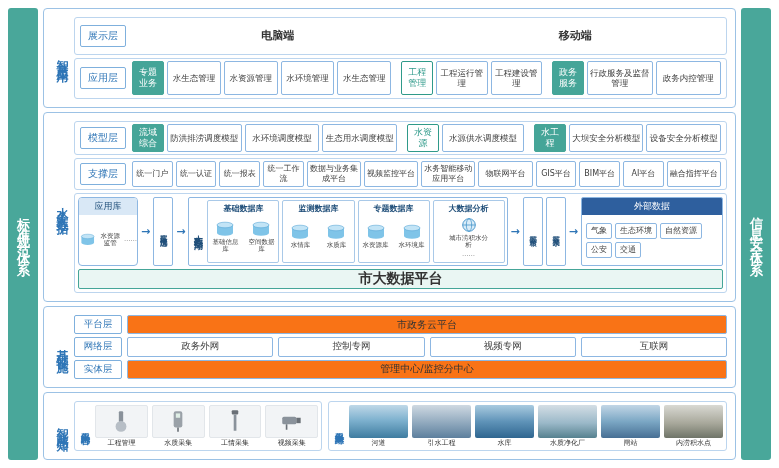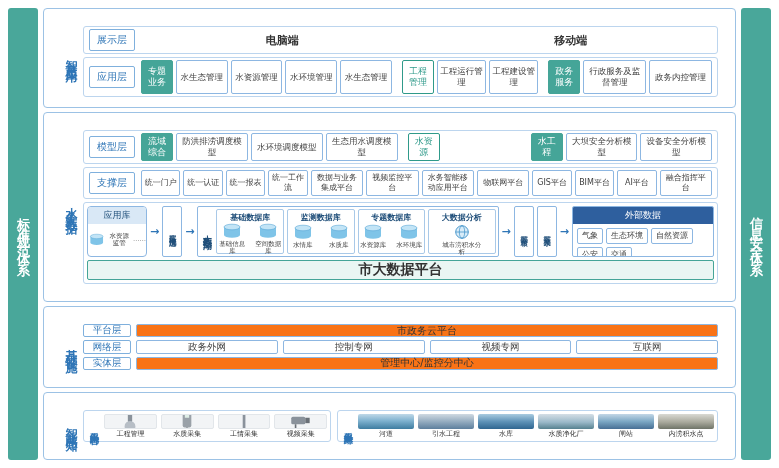--- a/index.html
+++ b/index.html
@@ -1,21 +1,21 @@
 <!DOCTYPE html>
 <html><head>
 <meta charset="utf-8">
 <style>
   *{box-sizing:border-box;margin:0;padding:0;}
   body{font-family:"DejaVu Sans","Liberation Sans",sans-serif;background:#fff;}
   .canvas{width:779px;height:468px;padding:8px;display:flex;gap:5px;background:#fff;overflow:hidden;}
   .side-bar{flex:0 0 30px;background:#49a79a;border-radius:3px;display:flex;align-items:center;justify-content:center;}
   .side-bar span{writing-mode:vertical-rl;letter-spacing:9px;color:#fff;font-size:13px;font-weight:bold;}
   .main{flex:1;display:flex;flex-direction:column;gap:4px;min-width:0;}
-  .section{border:1px solid #9cc2e5;border-radius:4px;display:flex;padding:17px;gap:2px;min-height:0;}
+  .section{border:1px solid #9cc2e5;border-radius:4px;display:flex;padding:8px;gap:2px;min-height:0;}
   .section-label{flex:0 0 20px;display:flex;align-items:center;justify-content:center;}
   .section-label span{writing-mode:vertical-rl;letter-spacing:4px;color:#2e75b6;font-weight:bold;font-size:12px;}
   .section-content{flex:1;display:flex;flex-direction:column;gap:3px;min-width:0;}
   .section-content.perc{flex-direction:row;gap:6px;}
   .row-box{border:1px solid #bcd5ee;border-radius:3px;display:flex;align-items:center;gap:6px;padding:2px 5px;min-width:0;}
   .layer-label{border:1px solid #7fb0dd;border-radius:2px;background:#fff;color:#2e75b6;font-size:10px;padding:3px 7px;white-space:nowrap;flex:0 0 auto;}
   .display-title{flex:1;text-align:center;font-size:11px;font-weight:bold;color:#333;}
   .groups{flex:1;display:flex;align-items:center;min-width:0;font-family:Liberation Serif, serif;}
   .group{display:flex;gap:3px;align-items:stretch;min-width:0;}
   .group + .group{margin-left:10px;}
@@ -132,20 +132,21 @@
           <div class="layer-label">模型层</div>
           <div class="groups">
             <div class="group" style="flex:3.4">
               <div class="chip head head-solid">流域综合</div>
               <div class="chip item">防洪排涝调度模型</div>
               <div class="chip item">水环境调度模型</div>
               <div class="chip item">生态用水调度模型</div>
             </div>
             <div class="group" style="flex:1.5">
               <div class="chip head head-outline">水资源</div>
+              <div class="chip item">水源供水调度模型</div>
             </div>
             <div class="group" style="flex:2.4">
               <div class="chip head head-solid">水工程</div>
               <div class="chip item">大坝安全分析模型</div>
               <div class="chip item">设备安全分析模型</div>
             </div>
           </div>
         </div>
 
         <div class="row-box" style="flex:0 0 30px">

